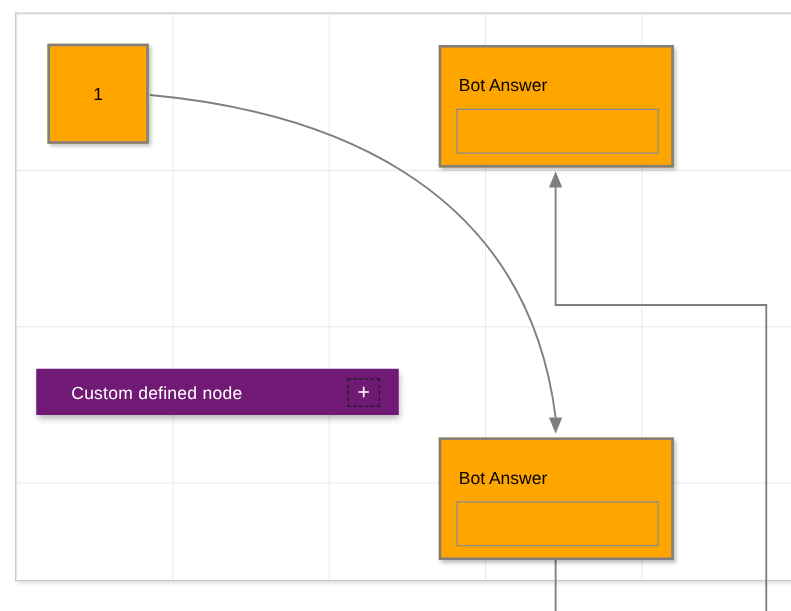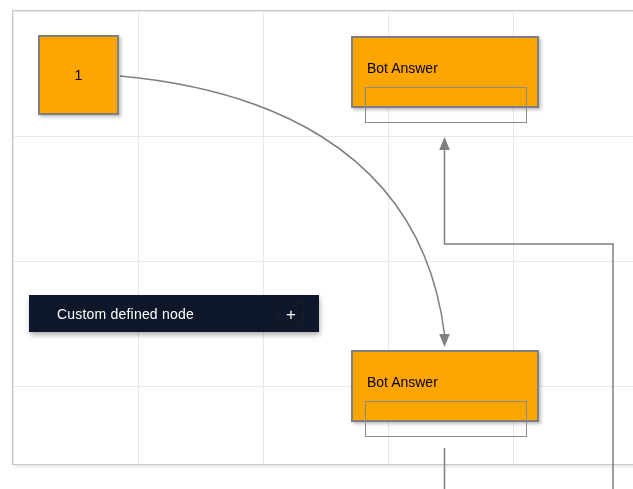--- a/index.html
+++ b/index.html
@@ -56,21 +56,21 @@
     left: 38px; top: 35px;
     width: 81px; height: 80px;
     display: flex;
     align-items: center;
     justify-content: center;
     font-size: 14px;
     color: #000000;
   }
   .node-bot {
     left: 351px;
-    width: 188px; height: 72px;
+    width: 188px; height: 98px;
   }
   .node-bot.pos-top { top: 36px; }
   .node-bot.pos-bottom { top: 350px; }
   .bot-title {
     position: absolute;
     left: 14px; top: 22px;
     font-size: 14px;
     color: #000000;
     white-space: nowrap;
   }
@@ -78,21 +78,21 @@
     position: absolute;
     left: 12px; top: 49px;
     width: 160px; height: 34px;
     border: 1px solid #8c8c8c;
     background: transparent;
   }
   .node-custom {
     position: absolute;
     left: 29px; top: 295px;
     width: 290px; height: 37px;
-    background: #0f172a;
+    background: #701a75;
     box-shadow: 1px 3px 5px rgba(0,0,0,0.30);
     display: flex;
     align-items: center;
   }
   .custom-label {
     margin-left: 28px;
     font-size: 14px;
     color: #ffffff;
     letter-spacing: 0.2px;
     white-space: nowrap;

